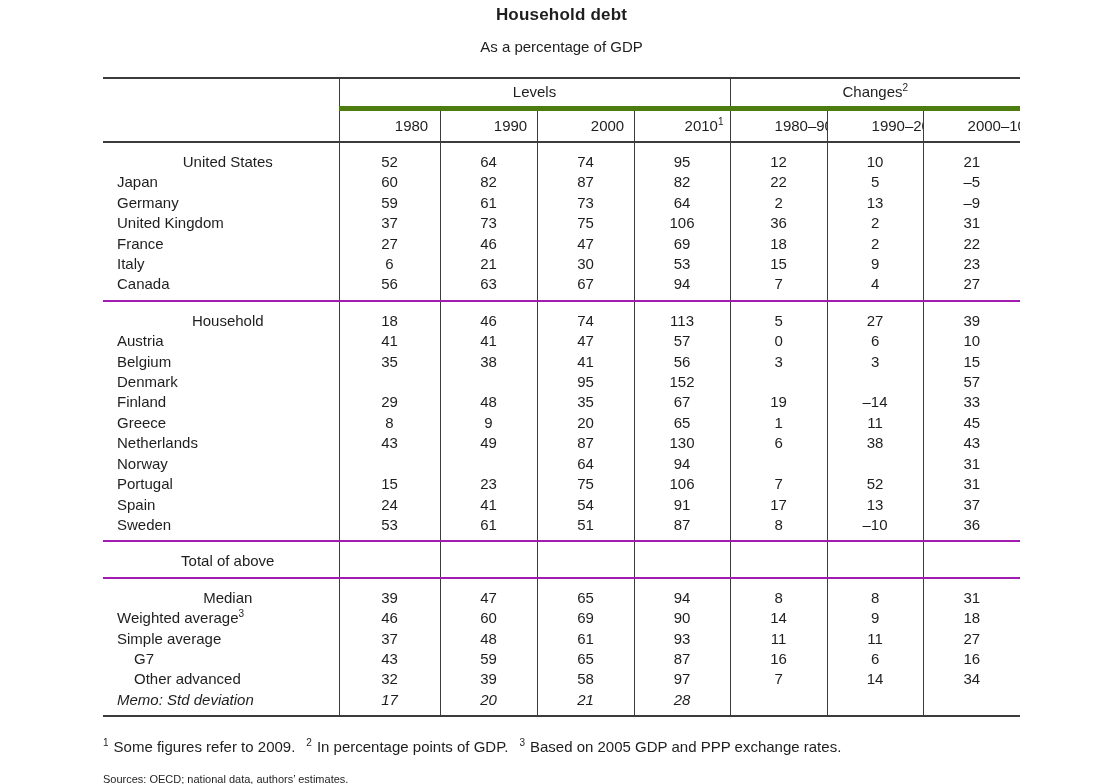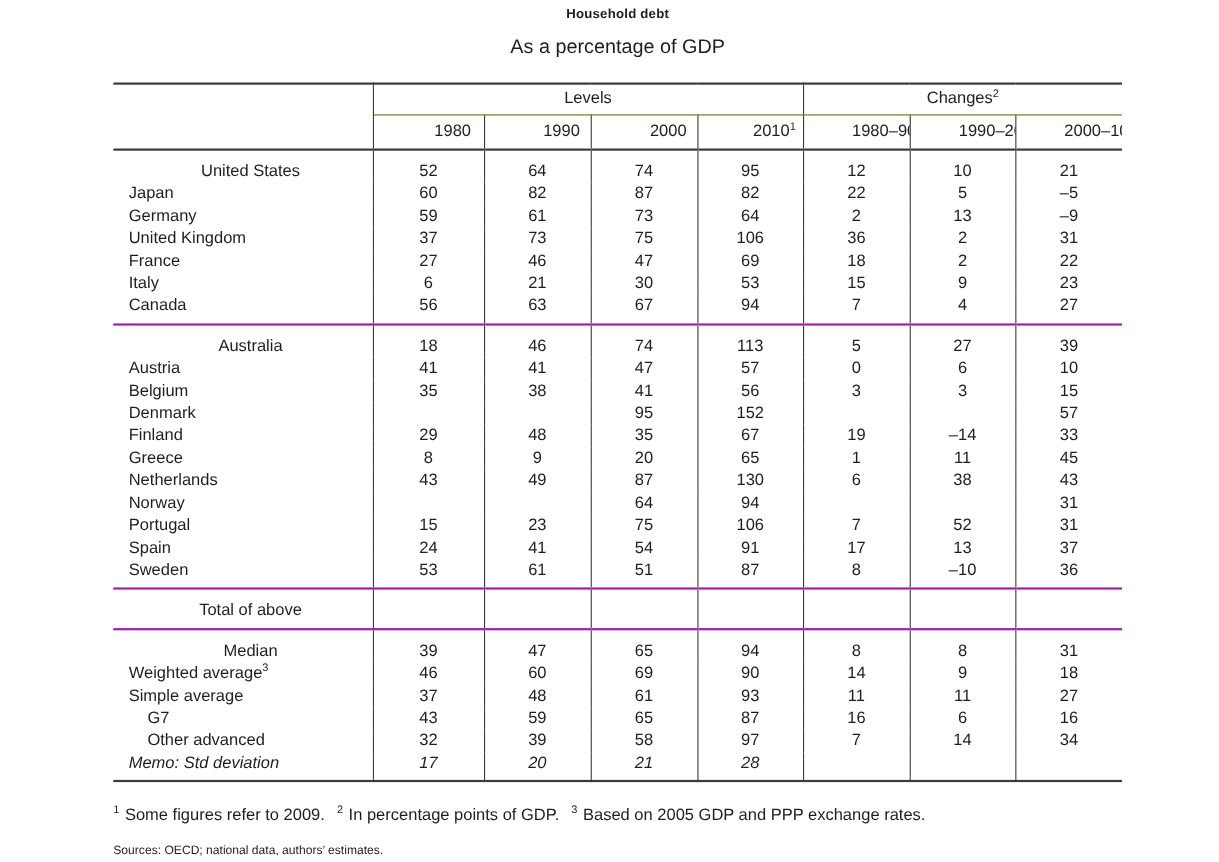--- a/index.html
+++ b/index.html
@@ -3,34 +3,34 @@
 <meta charset="utf-8">
 <style>
   html,body{margin:0;padding:0;background:#ffffff;}
   body{
     width:1108px;height:784px;overflow:hidden;
     font-family:"Liberation Sans",sans-serif;color:#1e1e1e;
     -webkit-font-smoothing:antialiased;
   }
   .page{padding-top:5px;}
   .wrap{margin-left:103px;width:917px;}
-  .title{text-align:center;font-size:12px;font-weight:bold;letter-spacing:.2px;}
-  .subtitle{text-align:center;font-size:18px;margin-top:13px;}
+  .title{text-align:center;font-size:17px;font-weight:bold;letter-spacing:.2px;}
+  .subtitle{text-align:center;font-size:15px;margin-top:13px;}
 
   table.debt{
     border-collapse:collapse;table-layout:fixed;width:917px;margin-top:22px;
     border-top:2px solid #3b3b3b;border-bottom:2px solid #3b3b3b;
   }
   .debt th,.debt td{
     font-weight:normal;font-size:15px;padding:0;line-height:20.4px;
     vertical-align:middle;white-space:nowrap;overflow:hidden;
   }
   .bR{border-right:1px solid #3b3b3b;}
   tr.groups th{height:27px;text-align:center;}
-  tr.groups th.g{border-bottom:1px solid #4d7c0f;}
+  tr.groups th.g{border-bottom:5px solid #4d7c0f;}
   tr.years th{height:30px;text-align:center;border-bottom:2px solid #3b3b3b;padding-left:44px;}
   th.corner{border-bottom:2px solid #3b3b3b;}
   .debt tbody tr:first-child td{padding-top:9px;text-align:center;}
   .debt tbody tr:last-child td{padding-bottom:5px;}
   .debt tbody.sep tr:last-child td{border-bottom:2px solid #a21caf;}
   td.name{text-align:left;padding-left:14px;}
   td.name.indent{padding-left:31px;}
   td.num{text-align:center;}
   .it{font-style:italic;}
   sup{font-size:10px;line-height:0;vertical-align:super;}
@@ -143,21 +143,21 @@
             <td class="num bR">63</td>
             <td class="num bR">67</td>
             <td class="num bR">94</td>
             <td class="num bR">7</td>
             <td class="num bR">4</td>
             <td class="num">27</td>
           </tr>
         </tbody>
         <tbody class="sep">
           <tr>
-            <td class="name bR">Australia</td>
+            <td class="name bR">Household</td>
             <td class="num bR">18</td>
             <td class="num bR">46</td>
             <td class="num bR">74</td>
             <td class="num bR">113</td>
             <td class="num bR">5</td>
             <td class="num bR">27</td>
             <td class="num">39</td>
           </tr>
           <tr>
             <td class="name bR">Austria</td>

